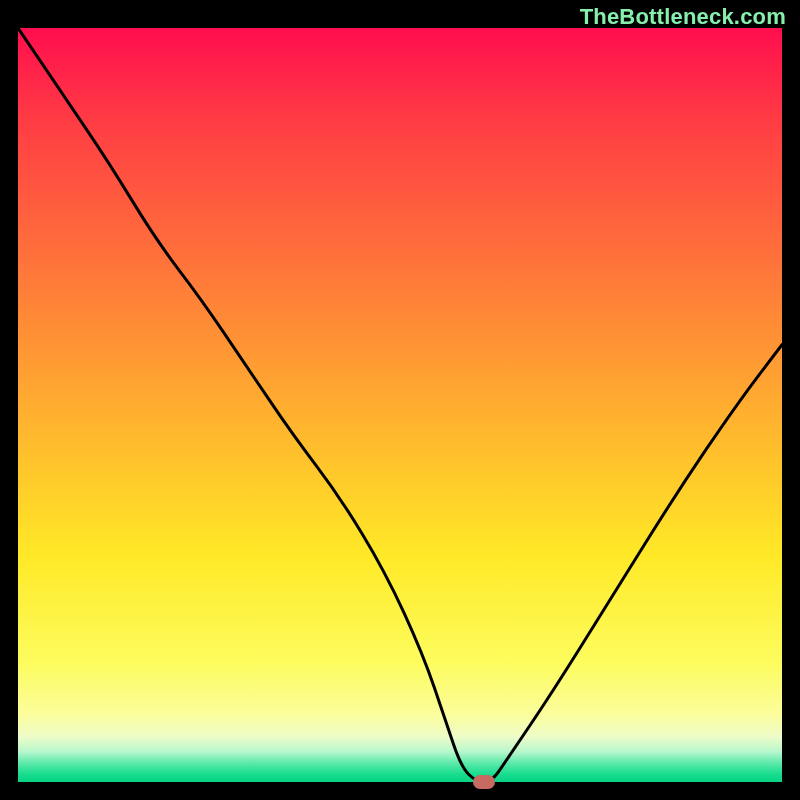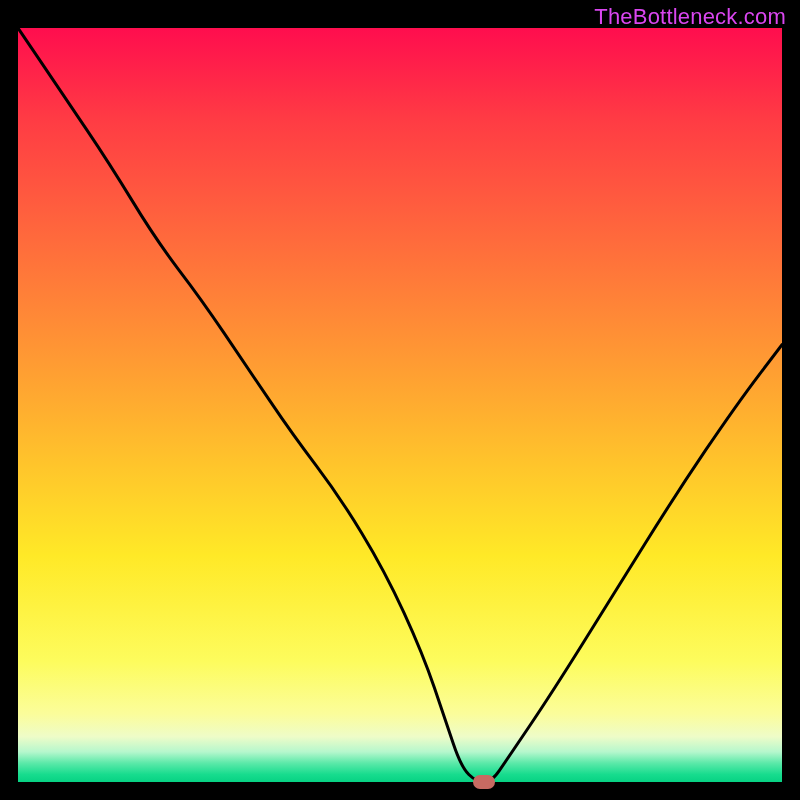--- a/index.html
+++ b/index.html
@@ -14,23 +14,23 @@
   .frame {
     position: relative;
     width: 800px;
     height: 800px;
     background: #000;
   }
   .watermark {
     position: absolute;
     top: 4px;
     right: 14px;
-    color: #d946ef;
+    color: #86efac;
     font-size: 22px;
-    font-weight: 400;
+    font-weight: 700;
     letter-spacing: 0.2px;
     user-select: none;
     margin-left: 24px;
   }
   .plot-area {
     position: absolute;
     left: 18px;
     top: 28px;
     width: 764px;
     height: 754px;

